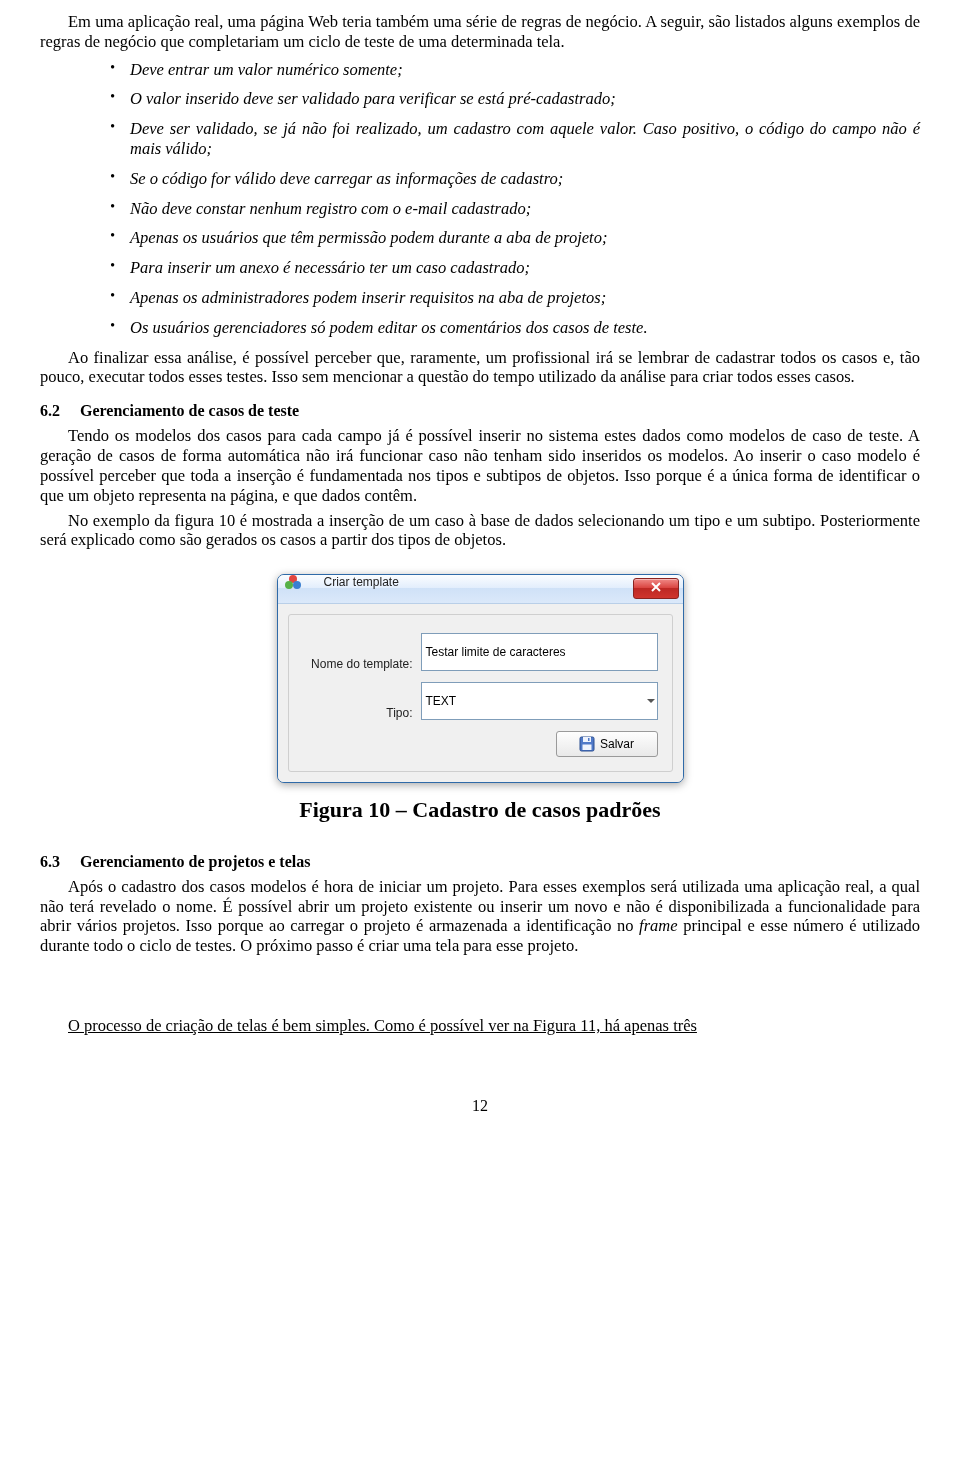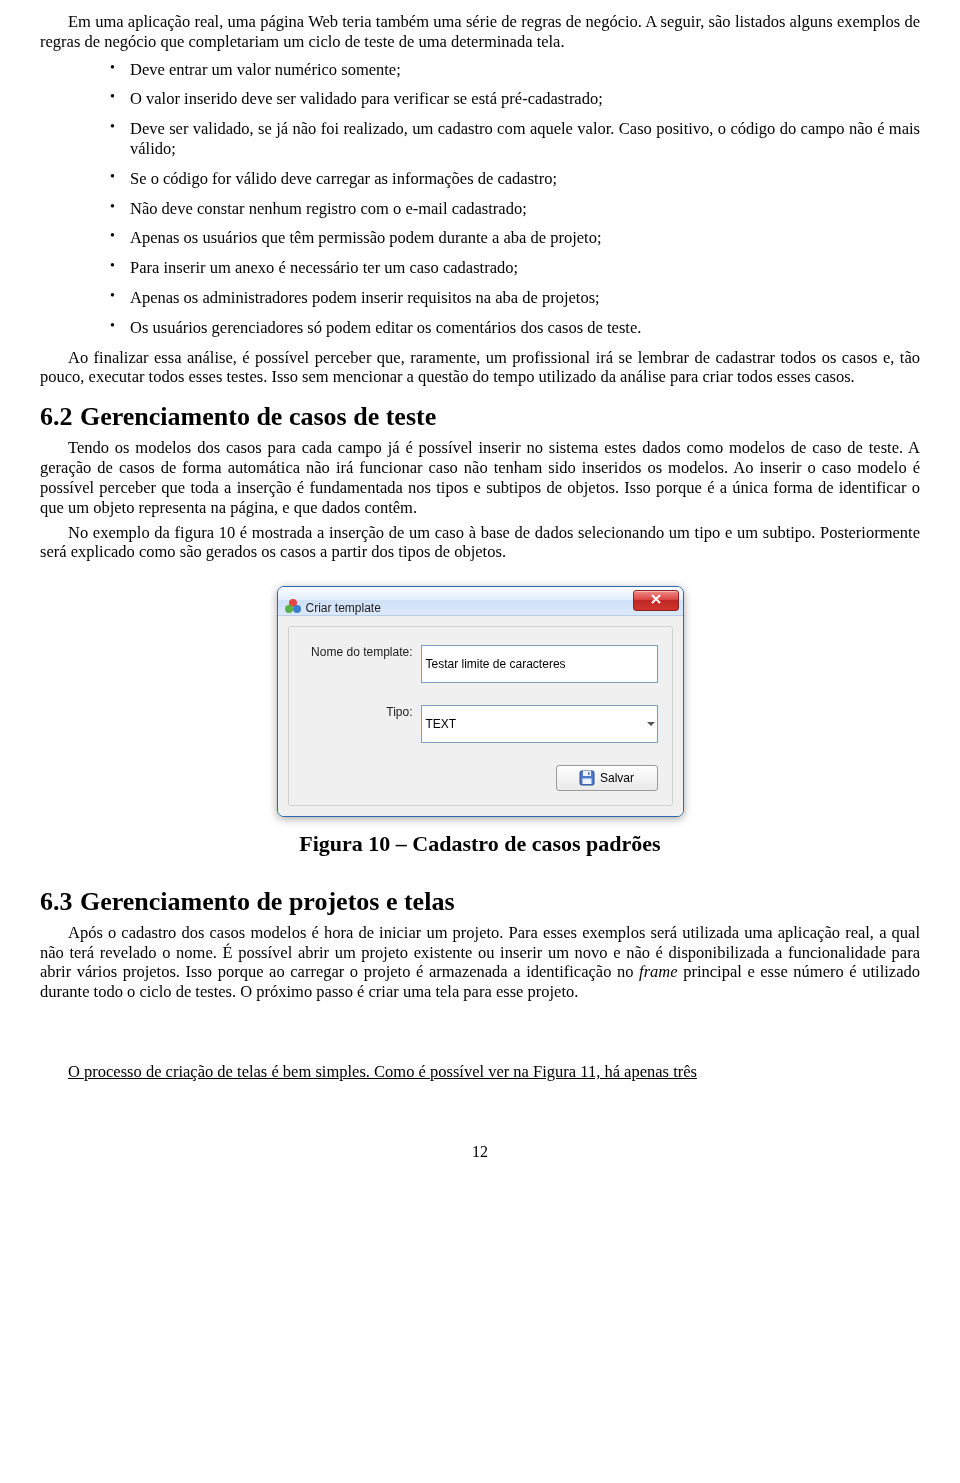--- a/index.html
+++ b/index.html
@@ -18,36 +18,37 @@
     text-align: justify;
     margin: 0 0 5px 0;
   }
   p.j.first {
     text-indent: 28px;
   }
   ul.bul {
     list-style: none;
     margin: 8px 0 8px 0;
     padding: 0 0 0 70px;
+    font-style: italic;
   }
   ul.bul li {
     text-align: justify;
     margin-bottom: 10px;
     position: relative;
     padding-left: 20px;
   }
   ul.bul li::before {
     content: "•";
     position: absolute;
     left: 0;
     top: 0;
     font-size: 14px;
   }
   h3.sec {
-    font-size: 26px;
+    font-size: 16px;
     font-weight: bold;
     margin: 14px 0 6px 0;
   }
   h3.sec .num {
     display: inline-block;
     width: 40px;
   }
   .fig-caption {
     text-align: center;
     font-weight: bold;
@@ -74,22 +75,23 @@
     font-family: "Segoe UI", Arial, sans-serif;
     font-size: 12px;
     background: #f0f0f0;
   }
   .titlebar {
     height: 28px;
     background: linear-gradient(to bottom, #fbfdff, #e3eefc 45%, #cfe1f7 46%, #dbe9fa);
     border-bottom: 1px solid #b9cfe8;
     border-radius: 6px 6px 0 0;
     display: flex;
-    align-items: flex-end;
-    position: relative;
+    align-items: flex-start;
+    position: relative;
+    gap: 18px;
   }
   .tb-icon {
     margin: 0 5px 0 7px;
     width: 16px;
     height: 16px;
     position: relative;
   }
   .tb-icon .ball {
     position: absolute;
     width: 8px; height: 8px;
@@ -125,22 +127,22 @@
     border-radius: 0 0 6px 6px;
   }
   .groupbox {
     border: 1px solid #cfcfcf;
     border-radius: 3px;
     padding: 18px 14px 14px 14px;
     background: #f0f0f0;
   }
   .form-row {
     display: flex;
-    align-items: flex-start;
-    margin-bottom: 22px;
+    align-items: flex-end;
+    margin-bottom: 11px;
   }
   .form-row label {
     width: 110px;
     text-align: right;
     padding-right: 8px;
     font-size: 12px;
     color: #222;
   }
   .ctl {
     flex: 1;

